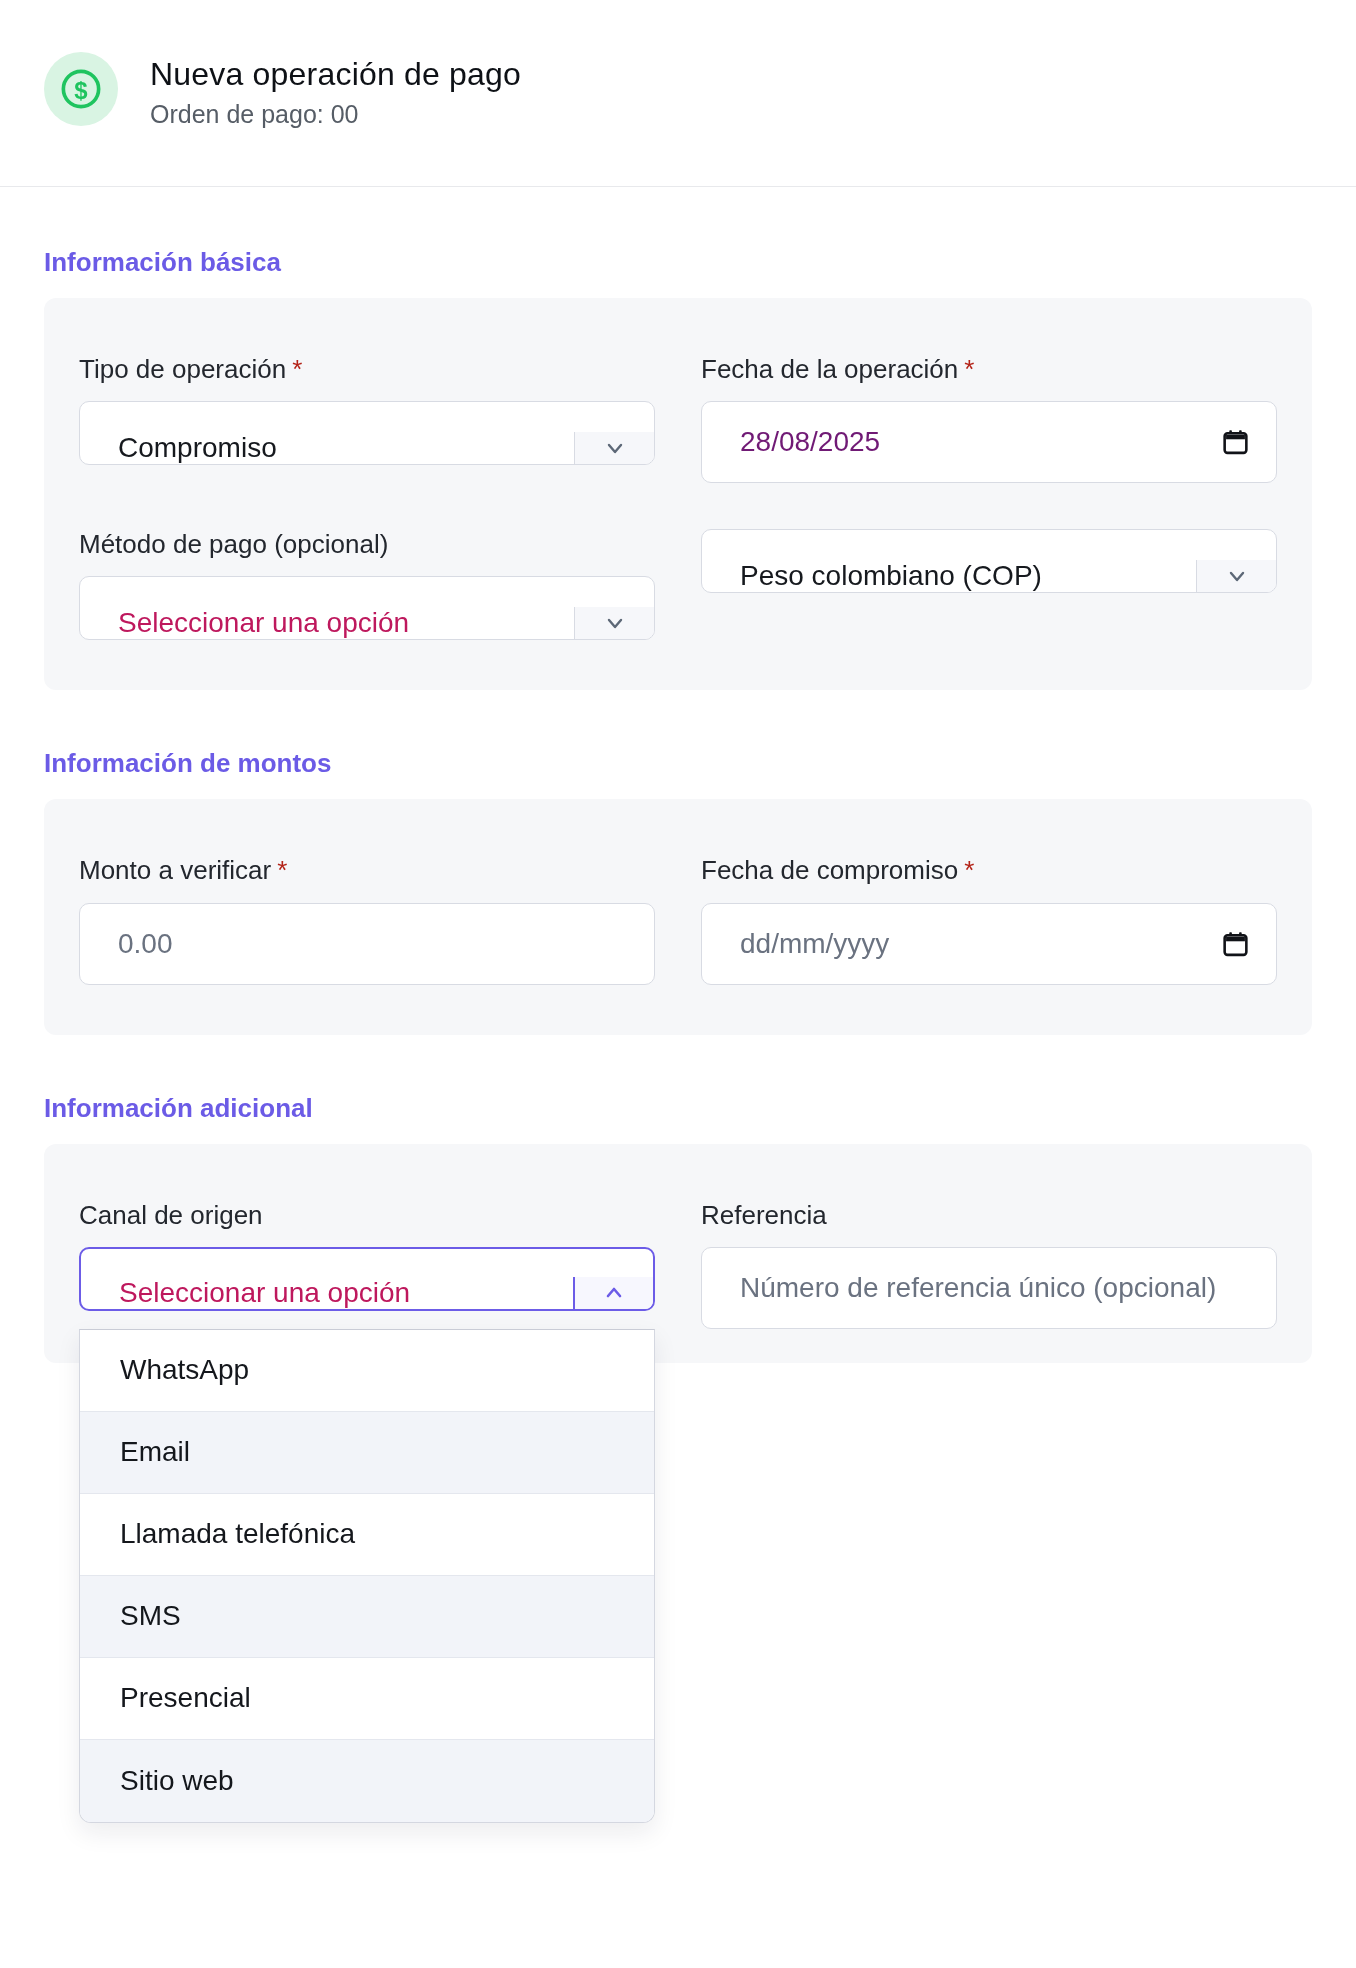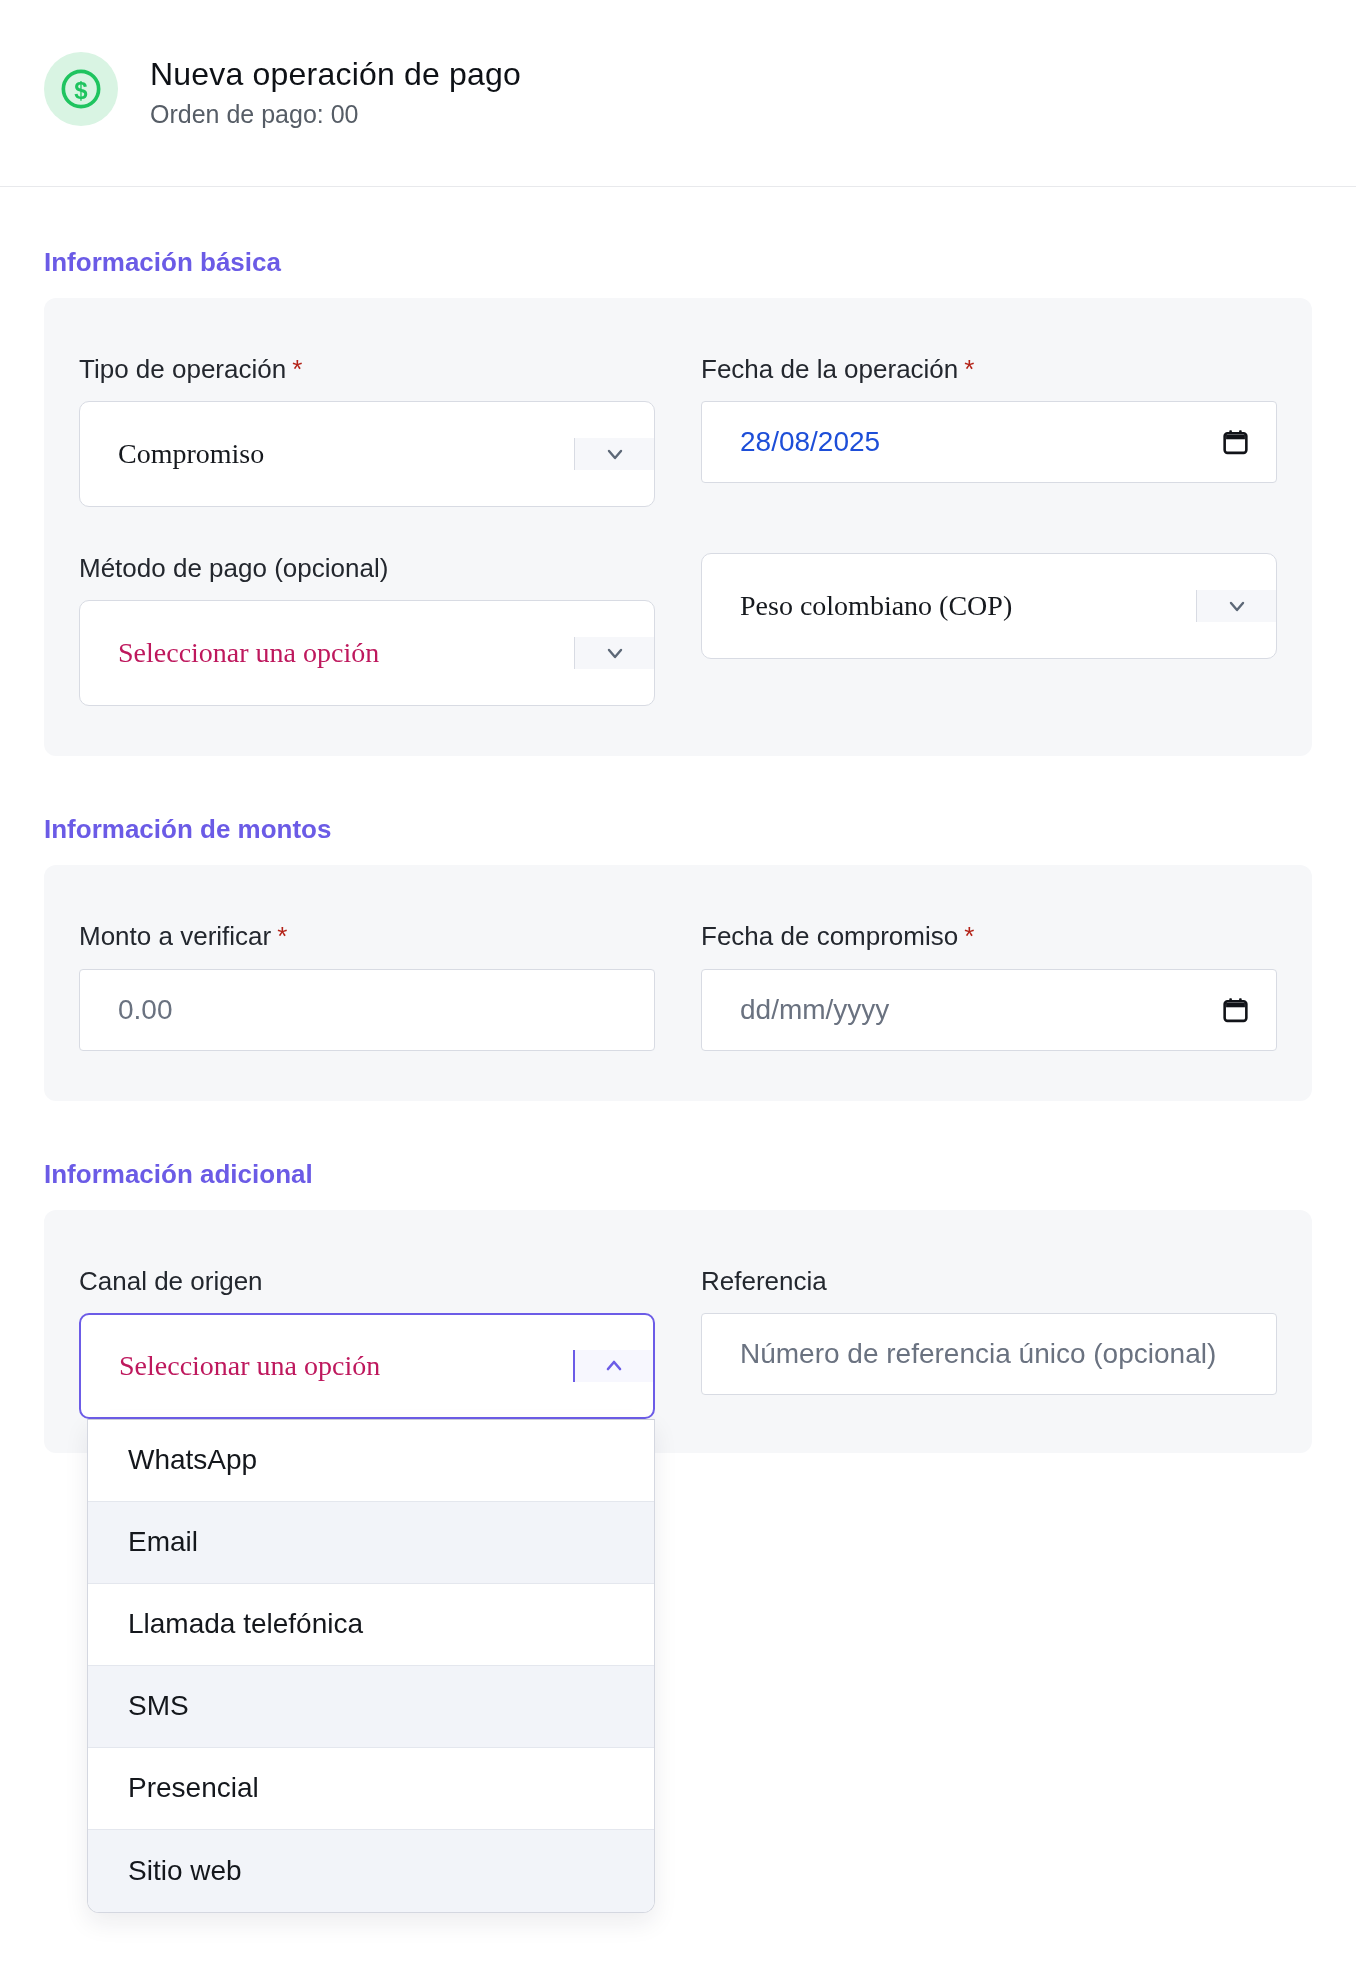--- a/index.html
+++ b/index.html
@@ -56,28 +56,27 @@
   }
   .field { position: relative; }
   .field-label {
     font-size: 26px; color: #23272e; margin-bottom: 16px;
     line-height: 1.2;
   }
   .req { color: #b42318; margin-left: 6px; }
 
   
   .control {
-    height: 106px;
+    height: 64px;
     background: #ffffff;
     border: 1px solid #d8dbe3;
     border-radius: 10px;
-    display: flex; align-items: center;
+    display: flex; align-items: flex-end;
     overflow: hidden;
     cursor: pointer;
-    font-family: Liberation Serif, serif;
   }
   .control .value-area {
     flex: 1 1 auto;
     display: flex; align-items: center;
     padding: 0 20px 0 38px;
     font-size: 28px; color: #16191e;
     white-space: nowrap; overflow: hidden;
   }
   .control .value-area.placeholder { color: #be185d; }
   .control .addon {
@@ -92,40 +91,40 @@
   .control.open .addon {
     border-left: 2px solid #6c5ce7;
     background: #f7f7fe;
   }
 
   .text-input-wrap { position: relative; }
   .text-input {
     width: 100%; height: 82px;
     background: #ffffff;
     border: 1px solid #d8dbe3;
-    border-radius: 4px;
+    border-radius: 10px;
     padding: 0 38px;
     font-family: "Liberation Sans", sans-serif;
-    font-size: 28px; color: #1d4ed8;
+    font-size: 28px; color: #701a75;
     outline: none;
   }
   .text-input::placeholder { color: #6a7280; opacity: 1; }
   .text-input.has-icon { padding-right: 84px; }
   .cal-icon {
     position: absolute; right: 26px; top: 50%;
     transform: translateY(-50%);
     cursor: pointer;
     line-height: 0;
   }
 
   
   .dropdown {
     position: absolute;
     top: calc(100% + 0px);
-    left: 8px; right: 0;
+    left: 0; right: 0;
     background: #ffffff;
     border: 1px solid #d4d7e0;
     border-top: 1px solid #c9ccd6;
     border-radius: 0 0 12px 12px;
     box-shadow: 0 10px 24px rgba(25, 30, 50, 0.08);
     z-index: 20;
     overflow: hidden;
   }
   .option {
     height: 82px;

